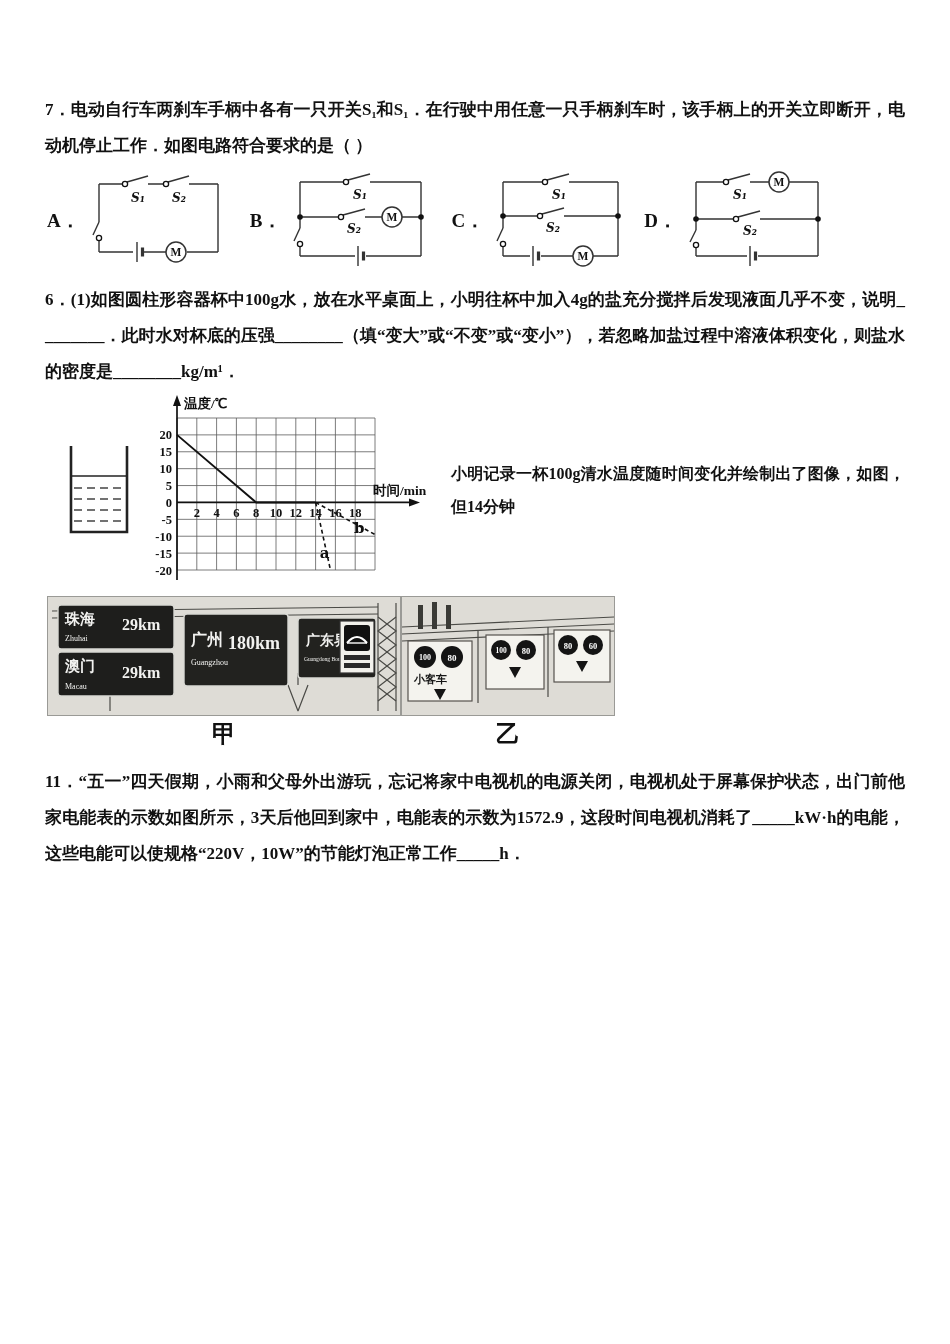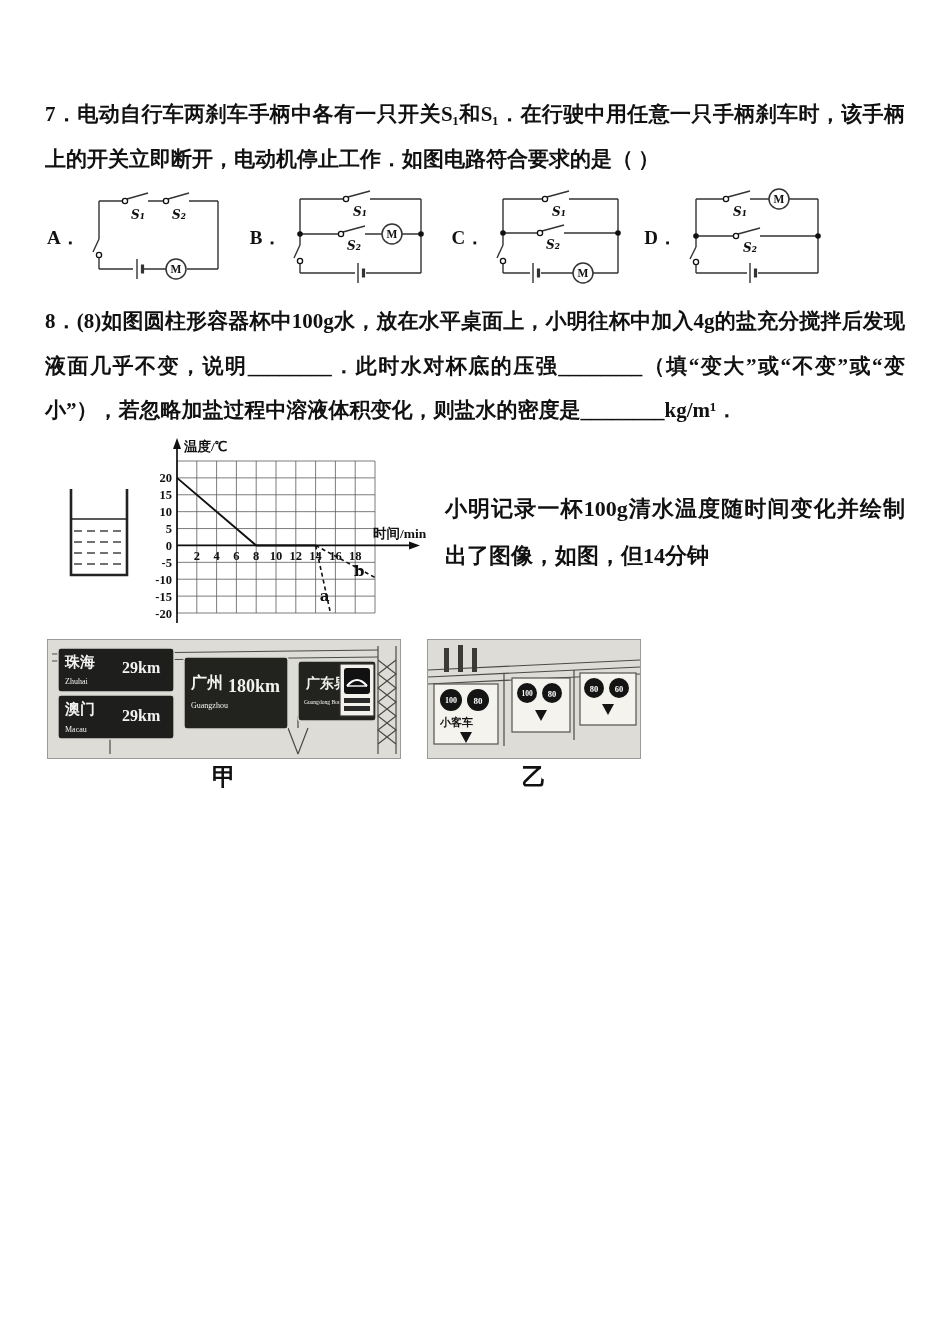--- a/index.html
+++ b/index.html
@@ -4,44 +4,44 @@
 <style>
   html,body{margin:0;padding:0;background:#888;}
   .page{
     width:950px;height:1344px;background:#ffffff;color:#111;
     position:relative;box-sizing:border-box;
     padding:92px 45px 40px 45px;
     font-family:"Liberation Serif","DejaVu Serif",serif;
     overflow:hidden;
   }
   p.qtext{
-    font-size:21px;line-height:2.12;font-weight:600;
+    font-size:17px;line-height:2.12;font-weight:600;
     text-align:justify;margin:0 0 4px 0;word-break:break-all;
   }
   
   .opt-row{display:flex;align-items:center;gap:16px;margin:6px 0 10px 2px;}
   .opt{display:flex;align-items:center;gap:4px;}
   .opt-label{font-size:19px;font-weight:700;}
   svg.circuit{display:block;}
   svg.circuit .wire{stroke:#333;stroke-width:1.4;fill:none;}
   svg.circuit .node{fill:#fff;stroke:#111;stroke-width:1.3;}
   svg.circuit .dot{fill:#111;}
   svg.circuit .clabel{font:italic 700 12px "DejaVu Serif",serif;fill:#111;}
   svg.circuit .cm{font:700 11.5px "Liberation Serif",serif;fill:#111;text-anchor:middle;}
   svg.circuit .motor{fill:#fff;stroke:#333;stroke-width:1.5;}
   svg.circuit .plate-long{stroke:#333;stroke-width:1.4;}
   svg.circuit .plate-short{stroke:#333;stroke-width:3.2;}
   
   .fig-row{display:flex;align-items:center;margin:4px 0 6px 12px;}
-  .fig-caption{flex:1;font-size:22px;line-height:2.1;font-weight:600;text-align:justify;word-break:break-all;}
+  .fig-caption{flex:1;font-size:16px;line-height:2.1;font-weight:600;text-align:justify;margin-left:6px;word-break:break-all;}
   svg.plot .tick{font:700 12.5px "Liberation Serif",serif;fill:#111;}
   svg.plot .axis-title{font:700 13.5px "Liberation Serif",serif;fill:#111;}
   svg.plot .annot{font:700 15px "DejaVu Serif",serif;fill:#111;}
   
-  .photo-row{display:flex;gap:26px;margin:10px 0 14px 2px;align-items:flex-start;}
+  .photo-row{display:flex;margin:10px 0 14px 2px;align-items:flex-start;}
   .photo{display:flex;flex-direction:column;align-items:center;}
   .photo-label{font-size:24px;font-weight:700;margin-top:2px;}
   svg.photo-img{display:block;background:#dedcd6;border:1px solid #9a9a96;}
   .signtext{fill:#f2f2f0;}
   .metal{stroke:#4a4a46;stroke-width:1.2;fill:none;}
 </style>
 </head>
 <body>
 
 <div class="page">
@@ -135,21 +135,21 @@
           <circle class="motor" cx="98" cy="12" r="10"></circle>
         </g>
         <text class="clabel" x="52" y="29">S₁</text>
         <text class="clabel" x="62" y="65">S₂</text>
         <text class="cm" x="98" y="16">M</text>
       </svg>
     </div>
   </div>
 
 
-  <p class="qtext">8．(8)如图圆柱形容器杯中100g水，放在水平桌面上，小明往杯中加入4g的盐充分搅拌后发现液面几乎不变，说明________．此时水对杯底的压强________（填“变大”或“不变”或“变小”），若忽略加盐过程中溶液体积变化，则盐水的密度是________kg/m¹．</p>
+  <p class="qtext">6．(1)如图圆柱形容器杯中100g水，放在水平桌面上，小明往杯中加入4g的盐充分搅拌后发现液面几乎不变，说明________．此时水对杯底的压强________（填“变大”或“不变”或“变小”），若忽略加盐过程中溶液体积变化，则盐水的密度是________kg/m¹．</p>
 
   <div class="fig-row">
     <svg width="82" height="100" viewBox="0 0 82 100">
       <path d="M14,6 V92 H70 V6" fill="none" stroke="#222" stroke-width="2.6"></path>
       <line x1="15" y1="36" x2="69" y2="36" stroke="#222" stroke-width="1.6"></line>
       <g stroke="#444" stroke-width="1.4" stroke-dasharray="8 5">
         <line x1="17" y1="48" x2="67" y2="48"></line>
         <line x1="17" y1="59" x2="67" y2="59"></line>
         <line x1="17" y1="70" x2="67" y2="70"></line>
         <line x1="17" y1="81" x2="67" y2="81"></line>
@@ -303,14 +303,15 @@
           <circle cx="191" cy="48" r="10" fill="#141414"></circle>
           <text x="191" y="51.5" font-size="8.5" font-weight="700" fill="#fff" text-anchor="middle">60</text>
           <path d="M174,64 H186 L180,75 Z" fill="#141414"></path>
         </g>
       </svg>
       <div class="photo-label">乙</div>
     </div>
   </div>
 
 
+  <p class="qtext">11．“五一”四天假期，小雨和父母外出游玩，忘记将家中电视机的电源关闭，电视机处于屏幕保护状态，出门前他家电能表的示数如图所示，3天后他回到家中，电能表的示数为1572.9，这段时间电视机消耗了_____kW·h的电能，这些电能可以使规格“220V，10W”的节能灯泡正常工作_____h．</p>
 
 </div>
 
 </body></html>

